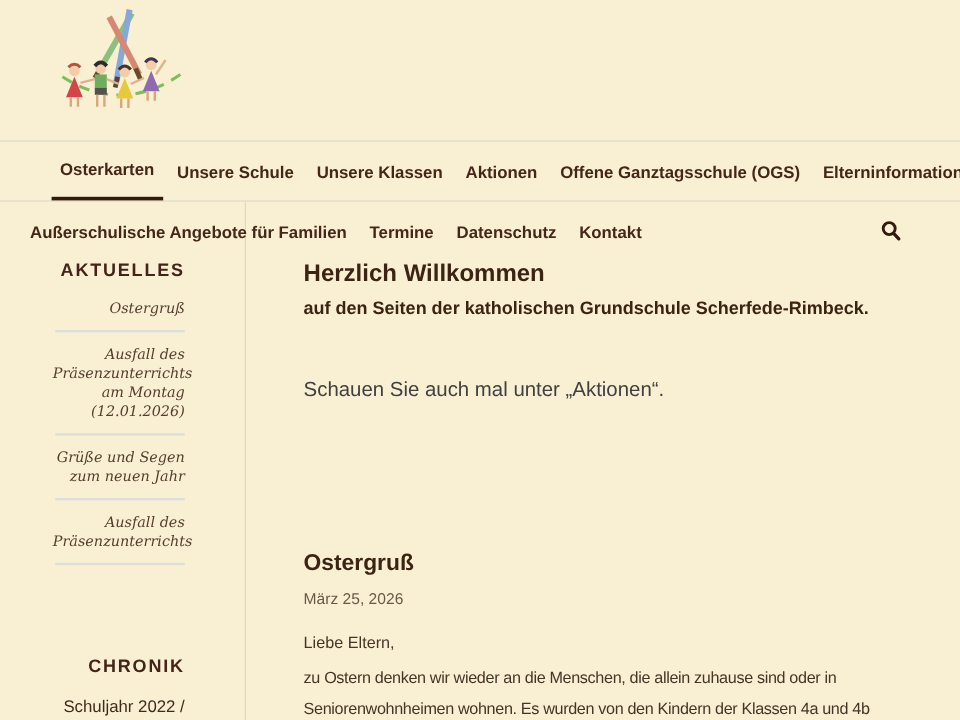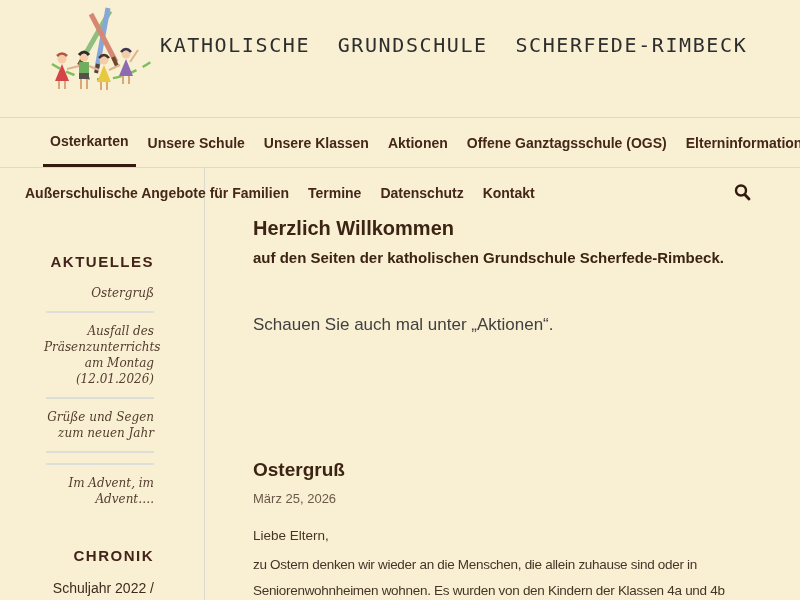--- a/index.html
+++ b/index.html
@@ -64,21 +64,20 @@
   }
 
   
   .sidebar-border {
     position: absolute; left: 204px; top: 168px; width: 1px; height: 432px;
     background: #DBDAD0; z-index: 1;
   }
   .sidebar-aktuelles {
     position: absolute; left: 44px; top: 217px; width: 110px;
     text-align: right;
-    margin-top: 36px;
   }
   .widget-title {
     font-size: 15px; font-weight: 700; letter-spacing: 1.5px;
     color: #44241A; margin-bottom: 15px;
   }
   .sb-item {
     font-family: "DejaVu Serif", "Liberation Serif", serif;
     font-style: italic;
     font-size: 12px; line-height: 16px;
     color: #533D2E; cursor: pointer;
@@ -152,21 +151,20 @@
       <line x1="63" y1="66" x2="74" y2="61" stroke="#E0B28C" stroke-width="2"></line>
 
       <circle cx="80" cy="50" r="4.5" fill="#F3CDA8"></circle>
       <path d="M75,48 Q80,42 85,48" stroke="#3E3550" stroke-width="2.5" fill="none"></path>
       <polygon points="80,55 73,72 87,72" fill="#8E6BB0"></polygon>
       <line x1="84" y1="58" x2="92" y2="46" stroke="#E0B28C" stroke-width="2"></line>
       <line x1="77" y1="72" x2="77" y2="80" stroke="#D9A878" stroke-width="2"></line>
       <line x1="83" y1="72" x2="83" y2="80" stroke="#D9A878" stroke-width="2"></line>
     </svg>
   </div>
-  <div class="site-title">KATHOLISCHE GRUNDSCHULE SCHERFEDE-RIMBECK</div>
 </div>
 
 <div class="nav-row1">
   <div class="nav-item active">Osterkarten</div>
   <div class="nav-item">Unsere Schule</div>
   <div class="nav-item">Unsere Klassen</div>
   <div class="nav-item">Aktionen</div>
   <div class="nav-item">Offene Ganztagsschule (OGS)</div>
   <div class="nav-item">Elterninformationen</div>
 </div>
@@ -188,22 +186,22 @@
 <div class="sidebar-border"></div>
 
 <div class="sidebar-aktuelles">
   <div class="widget-title">AKTUELLES</div>
   <div class="sb-item">Ostergruß</div>
   <div class="sb-divider"></div>
   <div class="sb-item">Ausfall des Präsenzunterrichts am Montag (12.01.2026)</div>
   <div class="sb-divider"></div>
   <div class="sb-item">Grüße und Segen zum neuen Jahr</div>
   <div class="sb-divider"></div>
-  <div class="sb-divider"></div>
-  <div class="sb-item">Im Advent, im Advent….</div>
+  <div class="sb-item">Ausfall des Präsenzunterrichts</div>
+  <div class="sb-divider"></div>
 </div>
 
 <div class="sidebar-chronik">
   <div class="widget-title">CHRONIK</div>
   <div class="chronik-item">Schuljahr 2022 /</div>
 </div>
 
 <div class="welcome">
   <div class="welcome-title">Herzlich Willkommen</div>
   <div class="welcome-sub">auf den Seiten der katholischen Grundschule Scherfede-Rimbeck.</div>

